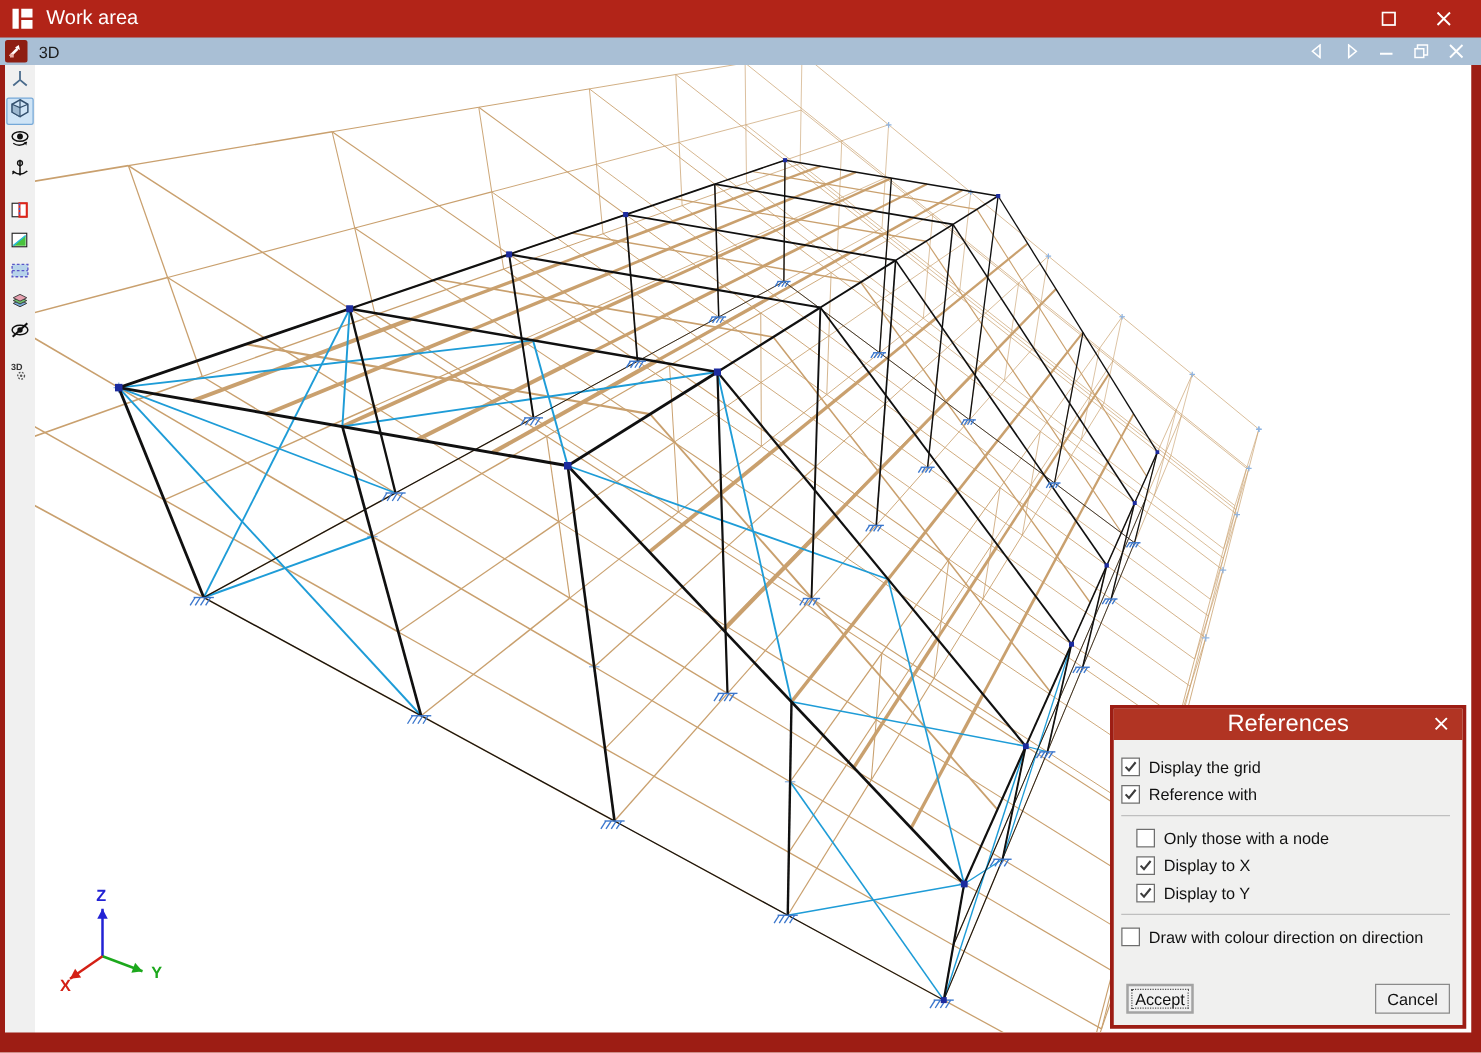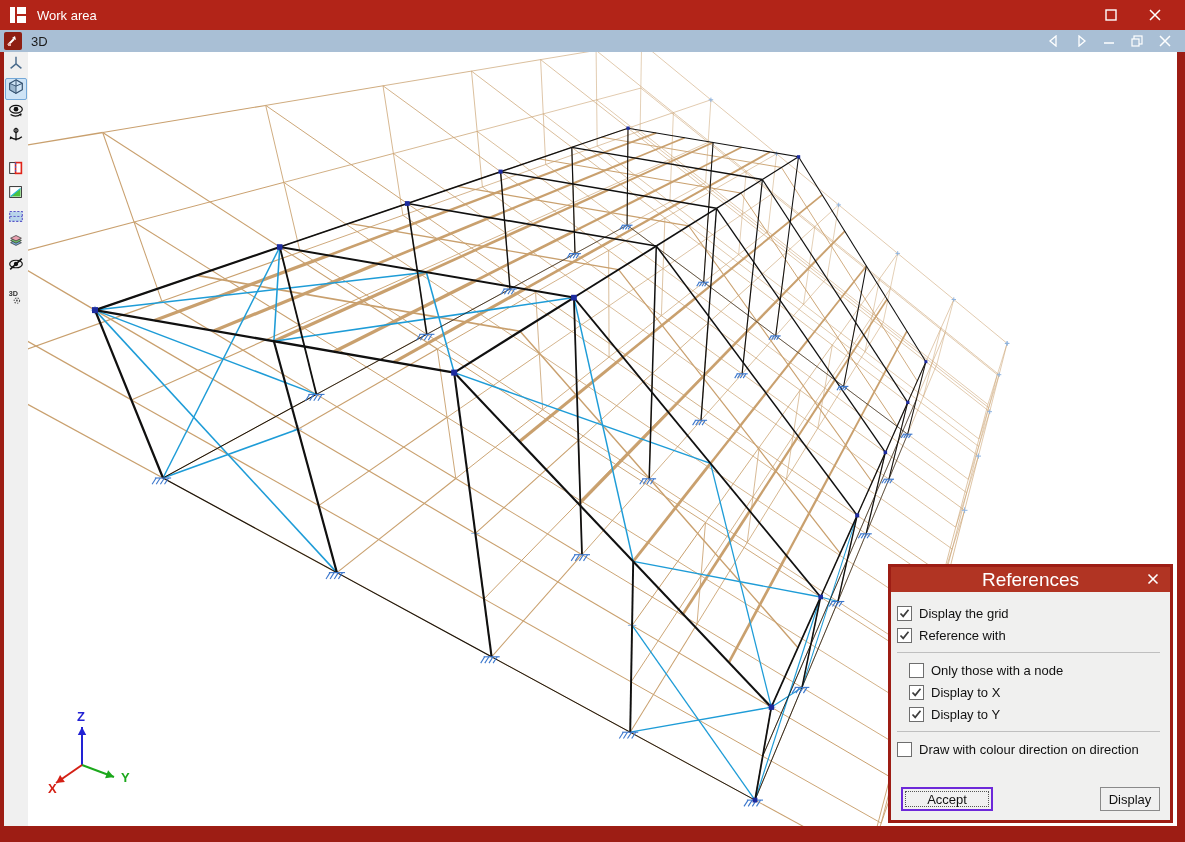--- a/index.html
+++ b/index.html
@@ -8,21 +8,21 @@
     background:#9d1d14;
     font-family:"Liberation Sans", sans-serif;
     -webkit-font-smoothing:antialiased;
   }
   
   .titlebar{
     position:absolute;left:0;top:0;width:1185px;height:30px;
     background:#b22418;display:flex;align-items:center;color:#fff;
   }
   .titlebar .app-icon{width:22px;height:22px;margin-left:7px;flex:0 0 auto;}
-  .titlebar .title{font-size:13px;margin-left:8px;flex:1;}
+  .titlebar .title{font-size:16px;margin-left:8px;flex:1;}
   .titlebar .win-controls{display:flex;align-items:center;gap:0;margin-right:8px;}
   .winbtn{width:44px;height:26px;display:flex;align-items:center;justify-content:center;}
   
   .tabbar{
     position:absolute;left:0;top:30px;width:1185px;height:22px;
     background:#a9bfd5;display:flex;align-items:center;color:#1a1a1a;
   }
   .tabbar .tab-icon{width:18px;height:18px;margin-left:4px;background:#8e1e12;border-radius:2px;
     display:flex;align-items:center;justify-content:center;flex:0 0 auto;}
   .tabbar .tab-title{font-size:13px;margin-left:9px;flex:1;}
@@ -53,21 +53,21 @@
     display:flex;align-items:center;justify-content:center;color:#fff;font-size:14px;}
   .dialog-body{padding:10px 10px 6px 6px;position:relative;height:calc(100% - 25px);box-sizing:border-box;}
   .chk-row{display:flex;align-items:center;height:22px;gap:7px;font-size:13px;color:#111;}
   .chk-row.indent{margin-left:12px;}
   .chk-box{width:13px;height:13px;background:#fff;border:1px solid #6e6e6e;flex:0 0 auto;
     display:flex;align-items:center;justify-content:center;}
   .dlg-sep{border-top:1px solid #bfbfbf;margin:6px 0 6px 0;}
   .btn-row{position:absolute;left:10px;right:10px;bottom:9px;display:flex;justify-content:space-between;}
   .btn{height:24px;background:#f0f0f0;font-size:13px;color:#111;display:flex;align-items:center;
     justify-content:center;box-sizing:border-box;}
-  .btn-accept{width:92px;border:2px solid #6d28d9;outline:1px dotted #555;outline-offset:-5px;}
+  .btn-accept{width:54px;border:2px solid #a3a3a3;outline:1px dotted #555;outline-offset:-5px;}
   .btn-cancel{width:60px;border:1px solid #8a8a8a;}
 </style>
 </head>
 <body>
 
 <div class="titlebar">
   <span class="app-icon">
     <svg width="22" height="22" viewBox="0 0 22 22">
       <rect x="3" y="3" width="5" height="16" fill="#fff"></rect>
       <rect x="10" y="3" width="9" height="7" fill="#fff"></rect>
@@ -974,16 +974,16 @@
           <span>Display to Y</span>
         </div>
         <div class="dlg-sep"></div>
         <div class="chk-row">
           <span class="chk-box"></span>
           <span>Draw with colour direction on direction</span>
         </div>
       </div>
     <div class="btn-row">
       <div class="btn btn-accept">Accept</div>
-      <div class="btn btn-cancel">Display</div>
+      <div class="btn btn-cancel">Cancel</div>
     </div>
   </div>
 </div>
 
 </body></html>

